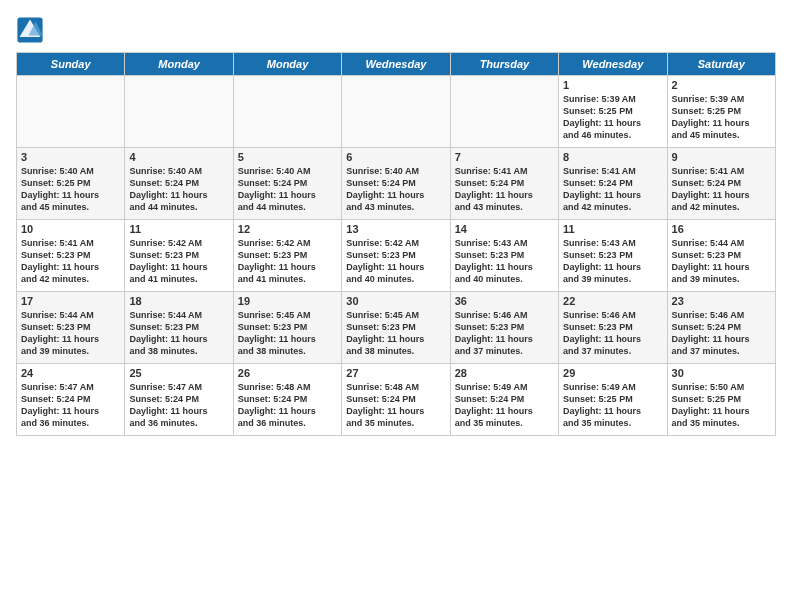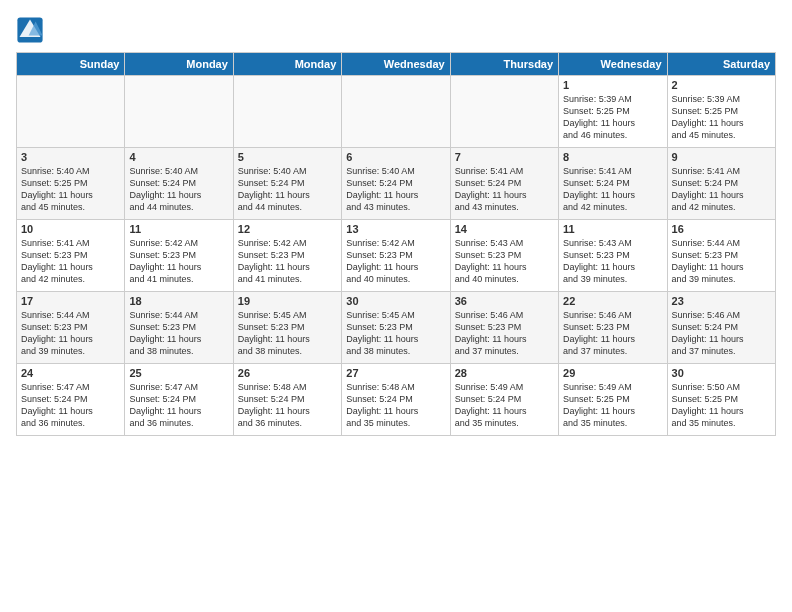--- a/index.html
+++ b/index.html
@@ -53,25 +53,26 @@
       margin-top: 2px;
     }
     .calendar {
       width: 100%;
       border-collapse: collapse;
       font-size: 10px;
     }
     .calendar th {
       background-color: #1a6faf;
       color: white;
-      text-align: right;
+      text-align: center;
       padding: 5px 5px;
       font-size: 11px;
       font-weight: bold;
       border: 1px solid #ccc;
+      font-style: italic;
     }
     .calendar td {
       border: 1px solid #ccc;
       vertical-align: top;
       padding: 3px 4px;
       width: calc(100% / 7);
       height: 72px;
       background: #fff;
     }
     .calendar tr:nth-child(even) td {
@@ -84,20 +85,21 @@
       font-size: 11px;
       font-weight: bold;
       color: #333;
       display: block;
       margin-bottom: 2px;
     }
     .day-info {
       font-size: 9px;
       color: #333;
       line-height: 1.35;
+      font-weight: bold;
     }
     .empty-cell {
       background: #f9f9f9 !important;
     }
     .row-even td { background: #f0f0f0; }
     .row-odd td { background: #fff; }
   </style>
 </head>
 <body>
 

